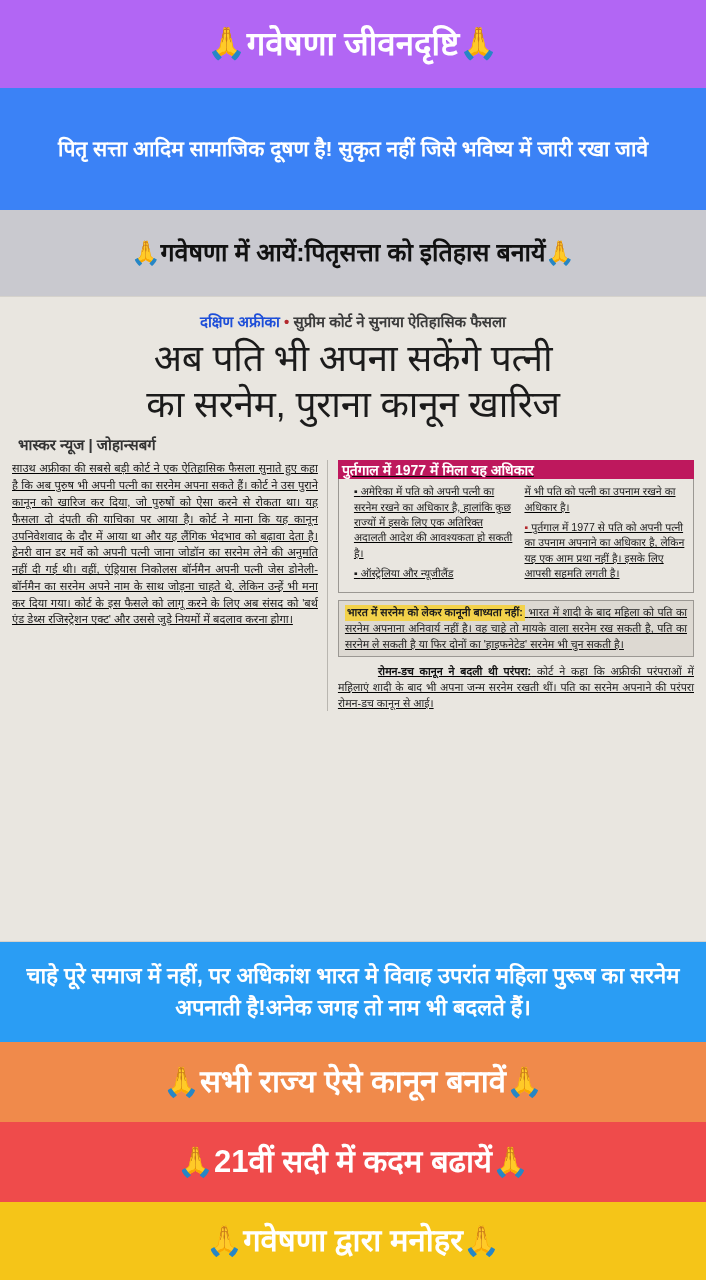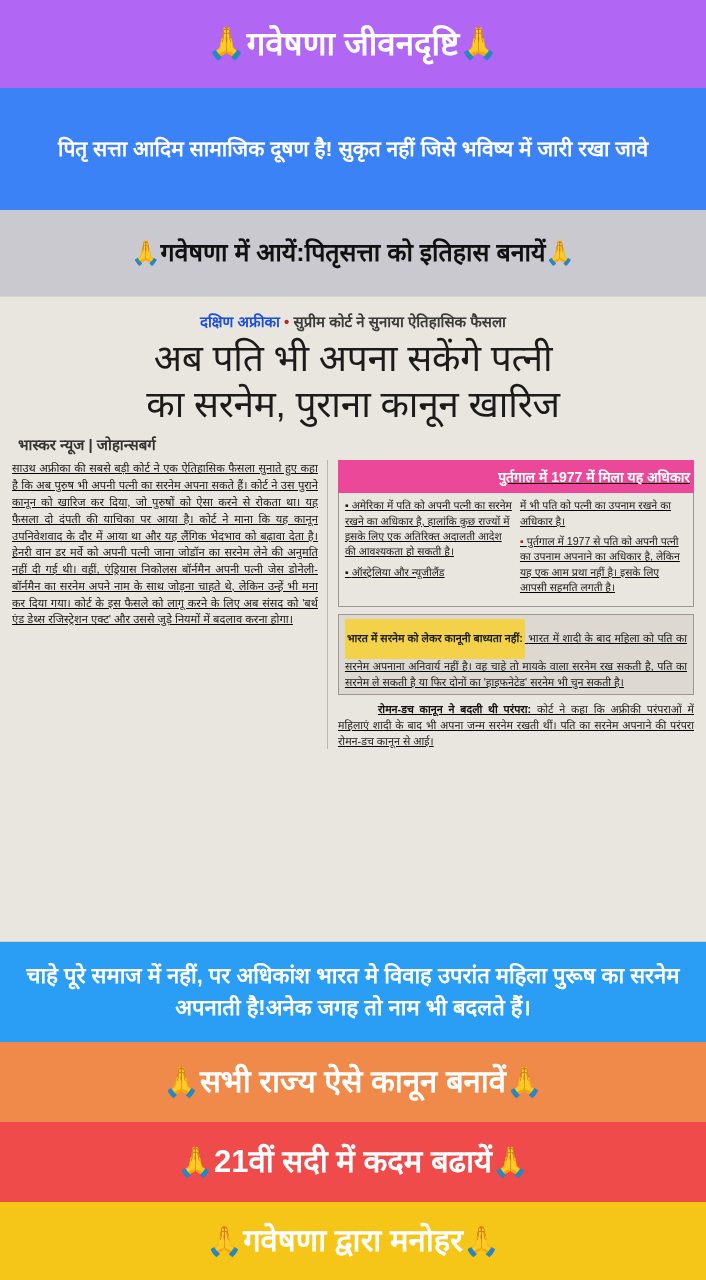--- a/index.html
+++ b/index.html
@@ -72,33 +72,33 @@
     width: 47%;
     font-size: 11.2px;
     line-height: 1.5;
     color: #1d1d1d;
     text-align: justify;
     border-right: 1px solid #b9b6b0;
     padding-right: 9px;
   }
   .col-right { width: 53%; }
   .boxhead {
-    background: #ec4899;
+    background: #be185d;
     color: #ffffff;
     font-size: 14px;
     font-weight: bold;
-    text-align: right;
-    padding: 7px 4px;
+    text-align: left;
+    padding: 0 4px;
   }
   .box-two {
     display: flex;
     gap: 8px;
     border: 1px solid #9b9893;
     border-top: none;
-    padding: 5px 6px 6px 6px;
+    padding: 5px 6px 6px 15px;
     font-size: 10.6px;
     line-height: 1.45;
     color: #1d1d1d;
   }
   .box-two .c { width: 50%; }
   .box-two p { margin: 0 0 5px 0; }
   .bullet::before { content: "\25AA  "; }
   .bullet-red::before { content: "\25AA  "; color: #b3282d; }
   .lead-red { color: #b3282d; font-weight: bold; }
   .hl {
@@ -107,21 +107,21 @@
     background: #ddd9d2;
     padding: 4px 6px;
     font-size: 10.8px;
     line-height: 1.45;
     color: #1d1d1d;
     text-align: justify;
   }
   .hl .bar {
     display: inline-block;
     background: #f3d24a;
-    padding: 12px 2px;
+    padding: 0 2px;
     font-weight: bold;
   }
   .tail {
     margin-top: 7px;
     font-size: 10.8px;
     line-height: 1.45;
     color: #1d1d1d;
     text-align: justify;
   }
   .tail b { color: #111; padding-left: 40px; }

